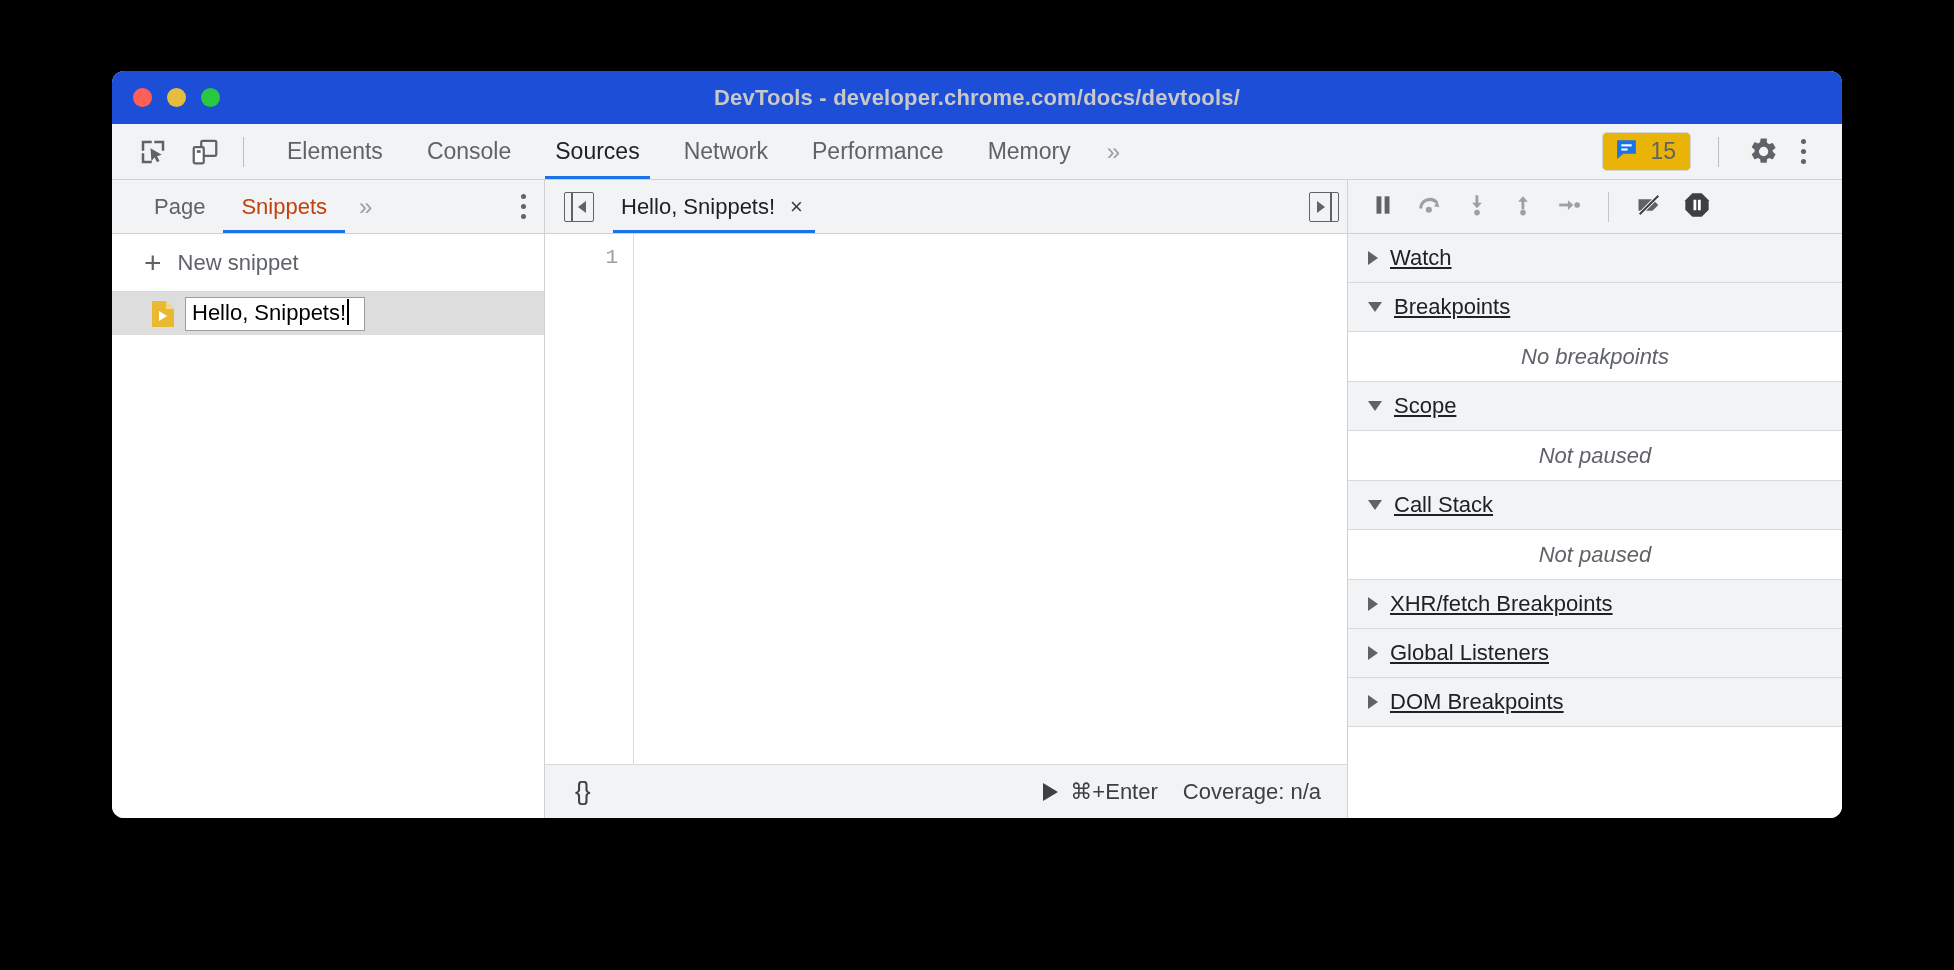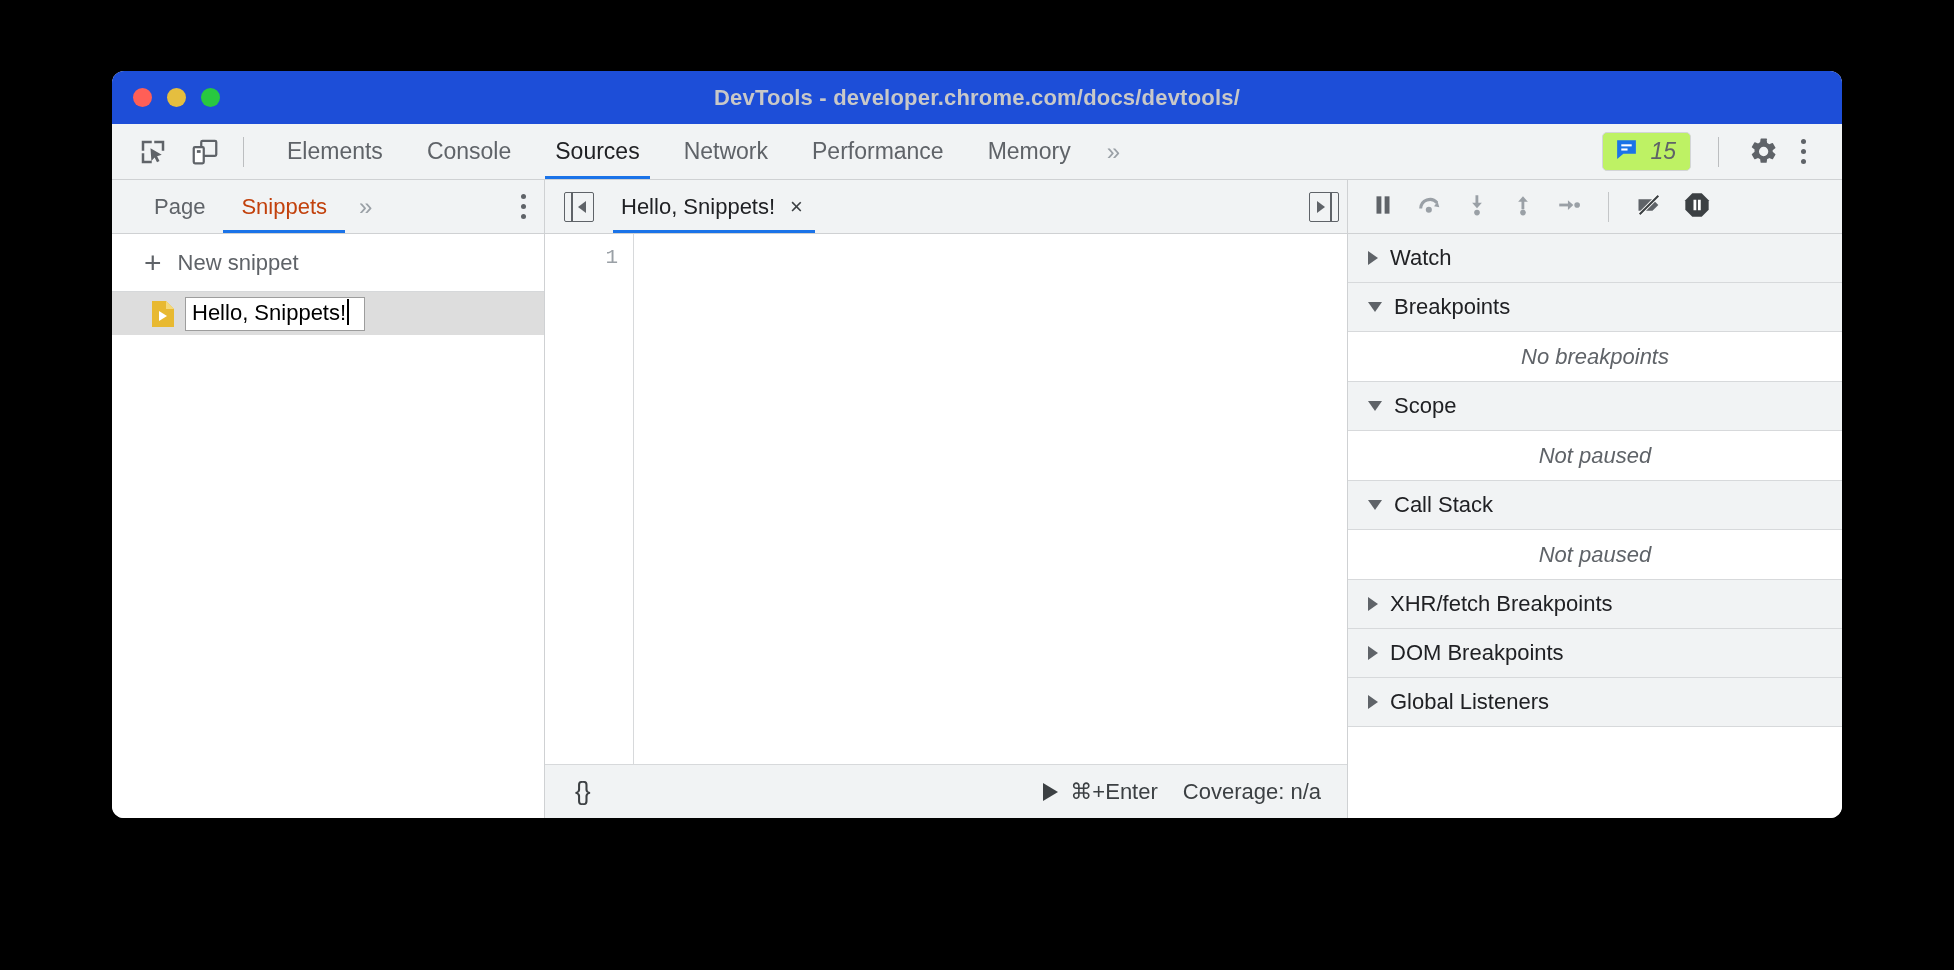--- a/index.html
+++ b/index.html
@@ -62,21 +62,21 @@
   .tab.active { color: #202124; }
   .tab.active::after {
     content: ""; position: absolute; left: 12px; right: 12px; bottom: 0;
     height: 3px; background: #1a73e8;
   }
   .chev { font-size: 24px; color: #9aa0a6; padding: 0 14px; }
   .tb-right { margin-left: auto; display: flex; align-items: center; gap: 6px; }
   .issues {
     display: flex; align-items: center; gap: 11px;
     border: 1px solid #d3d5d7; border-radius: 5px;
-    padding: 4px 14px 4px 11px; background: #bef264; font-style: italic;
+    padding: 4px 14px 4px 11px; background: #eab308;
   }
   .issues-count { font-size: 23px; color: #5f6368; }
 
   
   .body { flex: 1; display: flex; min-height: 0; }
 
   
   .nav {
     width: 433px; min-width: 433px;
     border-right: 1px solid #cfd1d3;
@@ -210,21 +210,21 @@
     display: flex; align-items: center;
     padding-left: 22px; gap: 20px;
   }
   .dbg-sep { width: 1px; height: 30px; background: #c4c6c8; margin: 0 6px; }
   .dbg-panes { flex: 1; overflow: hidden; }
   .sec-head {
     height: 49px; display: flex; align-items: center; gap: 12px;
     padding-left: 20px;
     background: #f1f3f4;
     border-bottom: 1px solid #d7d9db;
-    font-size: 22px; color: #202124;
+    font-size: 22px; color: #202124; text-decoration: underline;
   }
   .arrow-r { width: 0; height: 0; border-top: 7px solid transparent; border-bottom: 7px solid transparent; border-left: 10px solid #5f6368; }
   .arrow-d { width: 0; height: 0; border-left: 7px solid transparent; border-right: 7px solid transparent; border-top: 10px solid #5f6368; }
   .sec-body {
     height: 50px; display: flex; align-items: center; justify-content: center;
     background: #fff; border-bottom: 1px solid #d7d9db;
     font-size: 22px; font-style: italic; color: #5f6368;
   }
 </style>
 </head>
@@ -443,24 +443,24 @@
         </div>
         <div class="sec-body">Not paused</div>
 
         <div class="sec-head">
           <span class="arrow-r"></span>
           <span>XHR/fetch Breakpoints</span>
         </div>
 
         <div class="sec-head">
           <span class="arrow-r"></span>
+          <span>Global Listeners</span>
+        </div>
+
+        <div class="sec-head">
+          <span class="arrow-r"></span>
           <span>DOM Breakpoints</span>
-        </div>
-
-        <div class="sec-head">
-          <span class="arrow-r"></span>
-          <span>Global Listeners</span>
         </div>
       </div>
     </div>
 
   </div>
 </div>
 
 </body></html>

